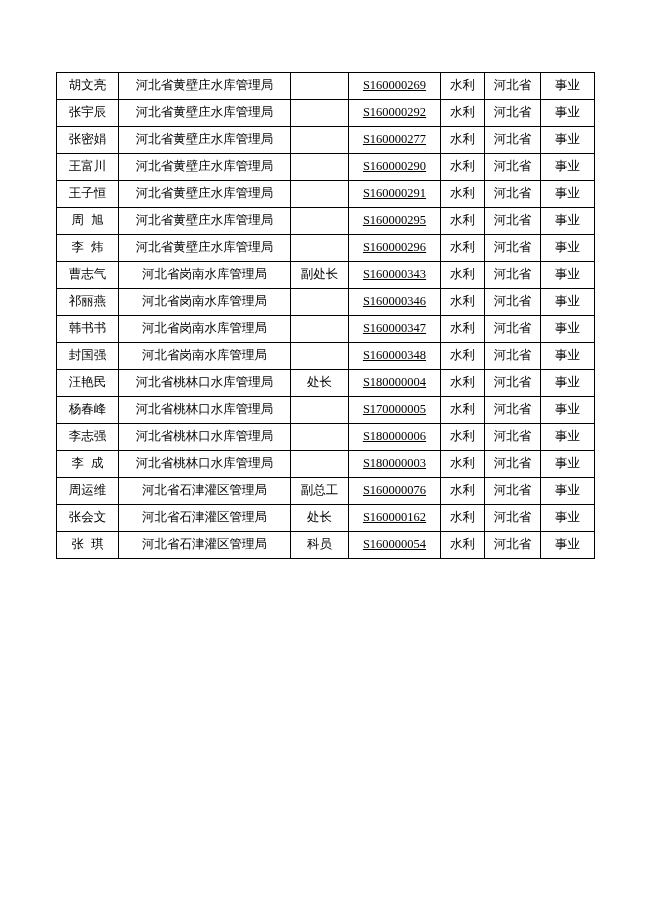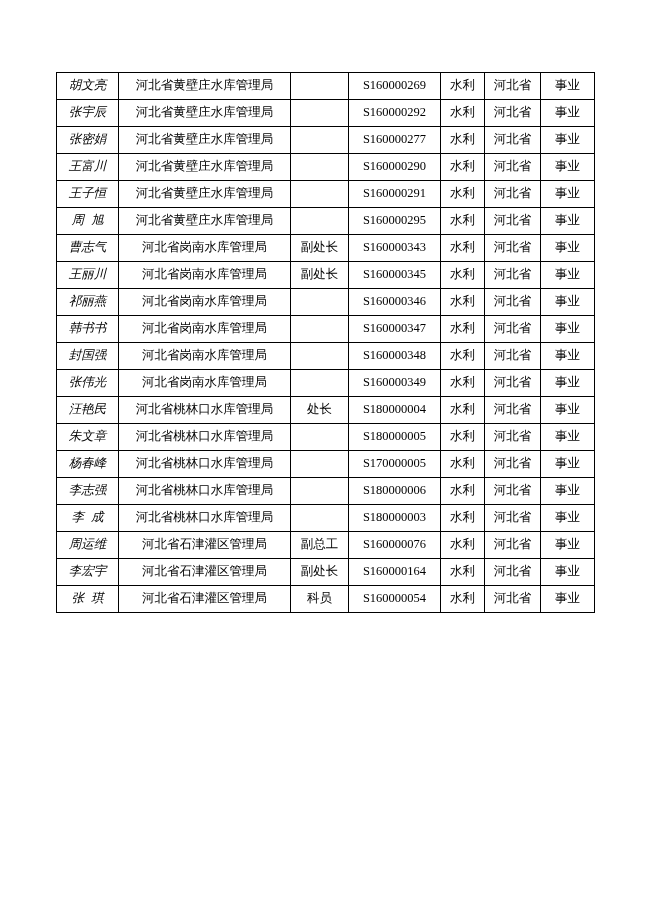--- a/index.html
+++ b/index.html
@@ -42,31 +42,31 @@
   col.c-unit { width: 172px; }
   col.c-post { width: 58px; }
   col.c-code { width: 92px; }
   col.c-sys  { width: 44px; }
   col.c-prov { width: 56px; }
   col.c-type { width: 54px; }
 
   td.name {
     font-size: 12.5px;
     letter-spacing: 0;
-    font-style: italic;
   }
   td.name.spaced {
     letter-spacing: 0.55em;
     text-indent: 0.55em;
   }
   td.unit { font-size: 12.5px; }
   td.post { font-size: 12.5px; }
   td.code {
     font-size: 12.5px;
     font-family: "Liberation Serif", "DejaVu Serif", serif;
+    text-decoration: underline;
   }
   td.sys, td.prov, td.type { font-size: 12.5px; }
 </style>
 </head>
 <body>
 
 <div class="page">
   <table class="roster">
     <colgroup>
       <col class="c-name">
@@ -126,38 +126,38 @@
         <tr>
           <td class="name spaced">周旭</td>
           <td class="unit">河北省黄壁庄水库管理局</td>
           <td class="post"></td>
           <td class="code">S160000295</td>
           <td class="sys">水利</td>
           <td class="prov">河北省</td>
           <td class="type">事业</td>
         </tr>
         <tr>
+          <td class="name spaced">李炜</td>
+          <td class="unit">河北省黄壁庄水库管理局</td>
+          <td class="post"></td>
+          <td class="code">S160000296</td>
+          <td class="sys">水利</td>
+          <td class="prov">河北省</td>
+          <td class="type">事业</td>
+        </tr>
+        <tr>
           <td class="name">曹志气</td>
           <td class="unit">河北省岗南水库管理局</td>
           <td class="post">副处长</td>
           <td class="code">S160000343</td>
           <td class="sys">水利</td>
           <td class="prov">河北省</td>
           <td class="type">事业</td>
         </tr>
         <tr>
-          <td class="name">王丽川</td>
-          <td class="unit">河北省岗南水库管理局</td>
-          <td class="post">副处长</td>
-          <td class="code">S160000345</td>
-          <td class="sys">水利</td>
-          <td class="prov">河北省</td>
-          <td class="type">事业</td>
-        </tr>
-        <tr>
           <td class="name">祁丽燕</td>
           <td class="unit">河北省岗南水库管理局</td>
           <td class="post"></td>
           <td class="code">S160000346</td>
           <td class="sys">水利</td>
           <td class="prov">河北省</td>
           <td class="type">事业</td>
         </tr>
         <tr>
           <td class="name">韩书书</td>
@@ -166,47 +166,29 @@
           <td class="code">S160000347</td>
           <td class="sys">水利</td>
           <td class="prov">河北省</td>
           <td class="type">事业</td>
         </tr>
         <tr>
           <td class="name">封国强</td>
           <td class="unit">河北省岗南水库管理局</td>
           <td class="post"></td>
           <td class="code">S160000348</td>
-          <td class="sys">水利</td>
-          <td class="prov">河北省</td>
-          <td class="type">事业</td>
-        </tr>
-        <tr>
-          <td class="name">张伟光</td>
-          <td class="unit">河北省岗南水库管理局</td>
-          <td class="post"></td>
-          <td class="code">S160000349</td>
           <td class="sys">水利</td>
           <td class="prov">河北省</td>
           <td class="type">事业</td>
         </tr>
         <tr>
           <td class="name">汪艳民</td>
           <td class="unit">河北省桃林口水库管理局</td>
           <td class="post">处长</td>
           <td class="code">S180000004</td>
-          <td class="sys">水利</td>
-          <td class="prov">河北省</td>
-          <td class="type">事业</td>
-        </tr>
-        <tr>
-          <td class="name">朱文章</td>
-          <td class="unit">河北省桃林口水库管理局</td>
-          <td class="post"></td>
-          <td class="code">S180000005</td>
           <td class="sys">水利</td>
           <td class="prov">河北省</td>
           <td class="type">事业</td>
         </tr>
         <tr>
           <td class="name">杨春峰</td>
           <td class="unit">河北省桃林口水库管理局</td>
           <td class="post"></td>
           <td class="code">S170000005</td>
           <td class="sys">水利</td>
@@ -234,24 +216,24 @@
         <tr>
           <td class="name">周运维</td>
           <td class="unit">河北省石津灌区管理局</td>
           <td class="post">副总工</td>
           <td class="code">S160000076</td>
           <td class="sys">水利</td>
           <td class="prov">河北省</td>
           <td class="type">事业</td>
         </tr>
         <tr>
-          <td class="name">李宏宇</td>
+          <td class="name">张会文</td>
           <td class="unit">河北省石津灌区管理局</td>
-          <td class="post">副处长</td>
-          <td class="code">S160000164</td>
+          <td class="post">处长</td>
+          <td class="code">S160000162</td>
           <td class="sys">水利</td>
           <td class="prov">河北省</td>
           <td class="type">事业</td>
         </tr>
         <tr>
           <td class="name spaced">张琪</td>
           <td class="unit">河北省石津灌区管理局</td>
           <td class="post">科员</td>
           <td class="code">S160000054</td>
           <td class="sys">水利</td>

